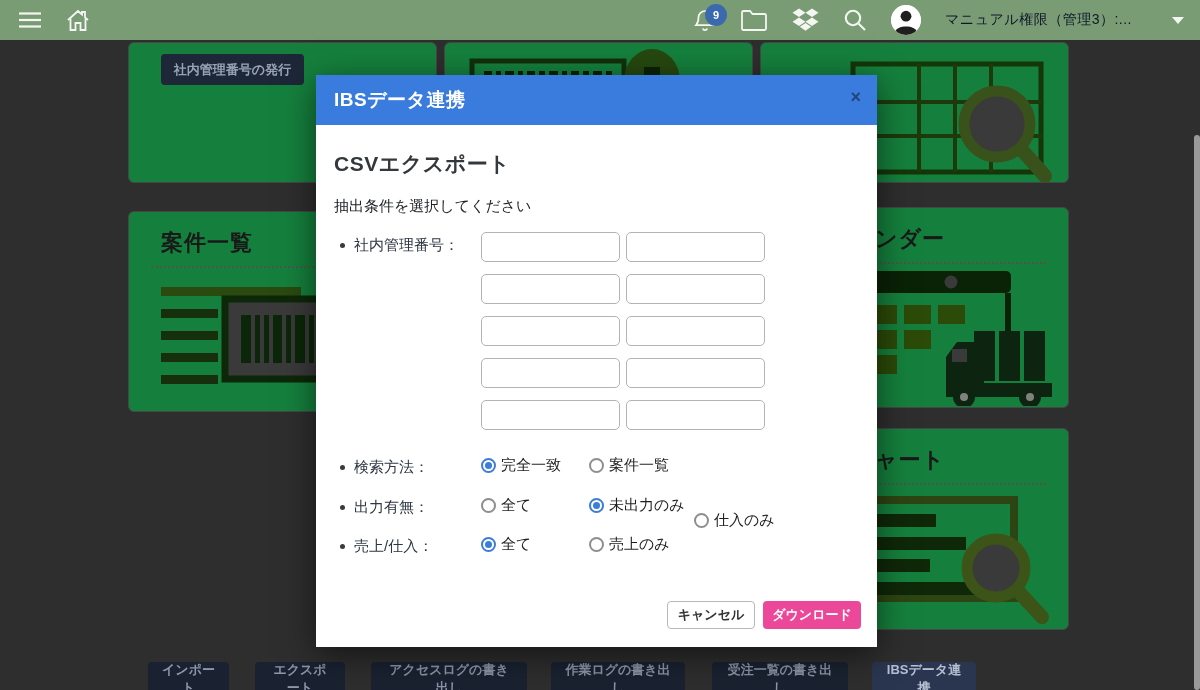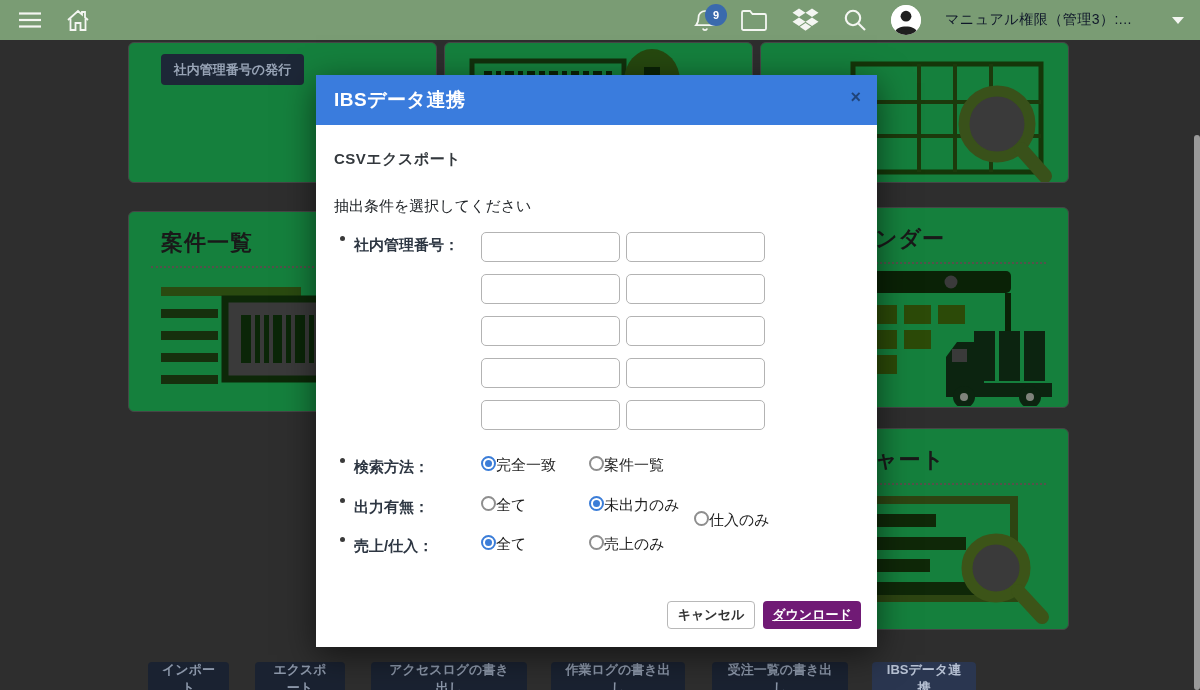--- a/index.html
+++ b/index.html
@@ -33,34 +33,34 @@
   .bottom-btn.alt { background:#2a3650; color:#b6c0d2; }
   .scroll-thumb { position:absolute; left:1194px; top:135px; width:6px; height:555px; background:#9a9a9a; border-radius:3px; }
 
   
   .modal { position:absolute; left:316px; top:75px; width:561px; height:572px; background:#fff; z-index:50;
            box-shadow:0 8px 32px rgba(0,0,0,0.55); }
   .modal-header { position:absolute; left:0; top:0; width:100%; height:50px; background:#3a7cdd;
                   display:flex; align-items:center; padding:0 18px; }
   .modal-title { color:#fff; font-size:19px; font-weight:bold; letter-spacing:0.5px; }
   .modal-close { position:absolute; right:16px; top:12px; color:rgba(0,0,0,0.45); font-size:18px; font-weight:bold; cursor:pointer; }
-  .modal-heading { position:absolute; left:18px; top:75px; font-size:15px; font-weight:bold; color:#33383d; letter-spacing:0.5px; }
+  .modal-heading { position:absolute; left:18px; top:75px; font-size:21px; font-weight:bold; color:#33383d; letter-spacing:0.5px; }
   .modal-instruction { position:absolute; left:18px; top:122px; font-size:15px; color:#212529; }
-  .field-label { position:absolute; left:24px; display:flex; font-size:15px; color:#2d3642;font-weight:bold; }
+  .field-label { position:absolute; left:24px; display:flex; align-items:center; font-size:15px; color:#2d3642; }
   .field-label::before { content:""; width:5px; height:5px; border-radius:50%; background:#3a3a3a; margin-right:9px; }
   .txt-input { position:absolute; width:139px; height:30px; border:1px solid #b3b3b3; border-radius:5px;
                font-size:14px; padding:0 8px; color:#222; background:#fff; }
-  .radio-opt { position:absolute; display:flex; font-size:15px; color:#1e1e1e; cursor:pointer; }
+  .radio-opt { position:absolute; display:flex; align-items:center; gap:5px; font-size:15px; color:#1e1e1e; cursor:pointer; }
   .radio { width:15px; height:15px; border-radius:50%; border:2px solid #8e8e8e; background:#fff; position:relative; flex:0 0 auto; }
   .radio.checked { border-color:#3b7dd8; }
   .radio.checked::after { content:""; position:absolute; inset:2px; border-radius:50%; background:#3b7dd8; }
   .btn-cancel { position:absolute; left:351px; top:526px; width:88px; height:28px; background:#fff;
                 border:1px solid #b8b8b8; border-radius:4px; color:#333; font-size:13px; font-weight:bold; cursor:pointer; }
-  .btn-download { position:absolute; left:447px; top:526px; width:98px; height:28px; background:#701a75;
-                  border:none; border-radius:4px; color:#fff; font-size:13px; font-weight:bold; cursor:pointer;text-decoration:underline; }
+  .btn-download { position:absolute; left:447px; top:526px; width:98px; height:28px; background:#ec4899;
+                  border:none; border-radius:4px; color:#fff; font-size:13px; font-weight:bold; cursor:pointer; }
 </style>
 </head>
 <body>
 
 <div class="app">
 
   <div class="topbar">
     <div class="topbar-left">
       <span class="icon-btn">
         <svg width="24" height="18" viewBox="0 0 24 18">

